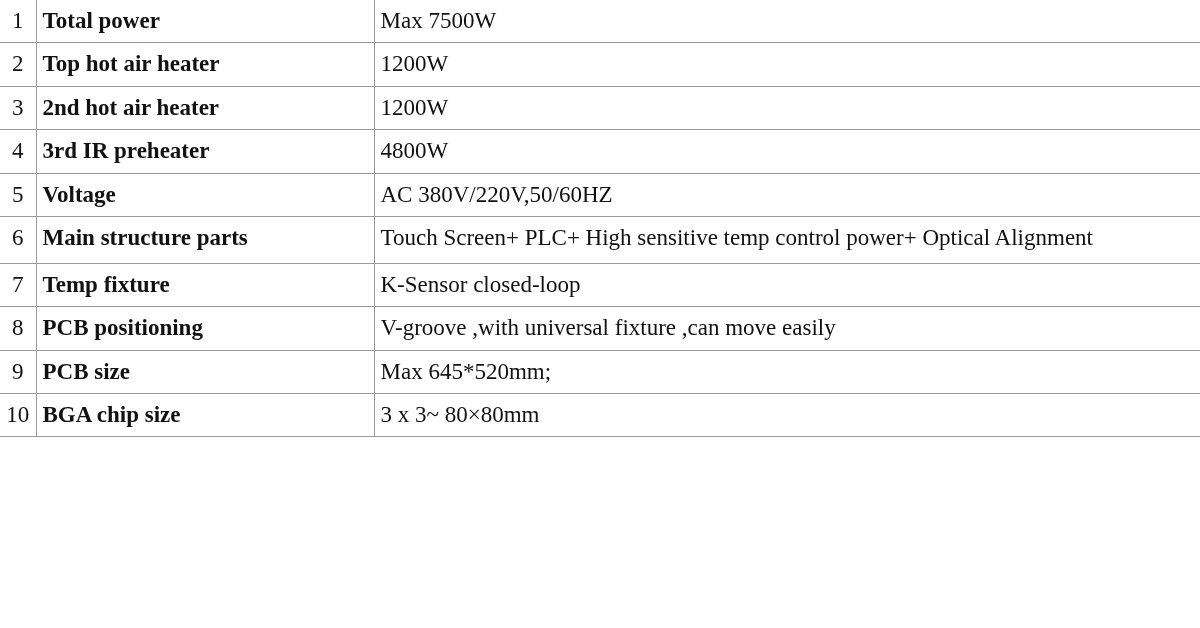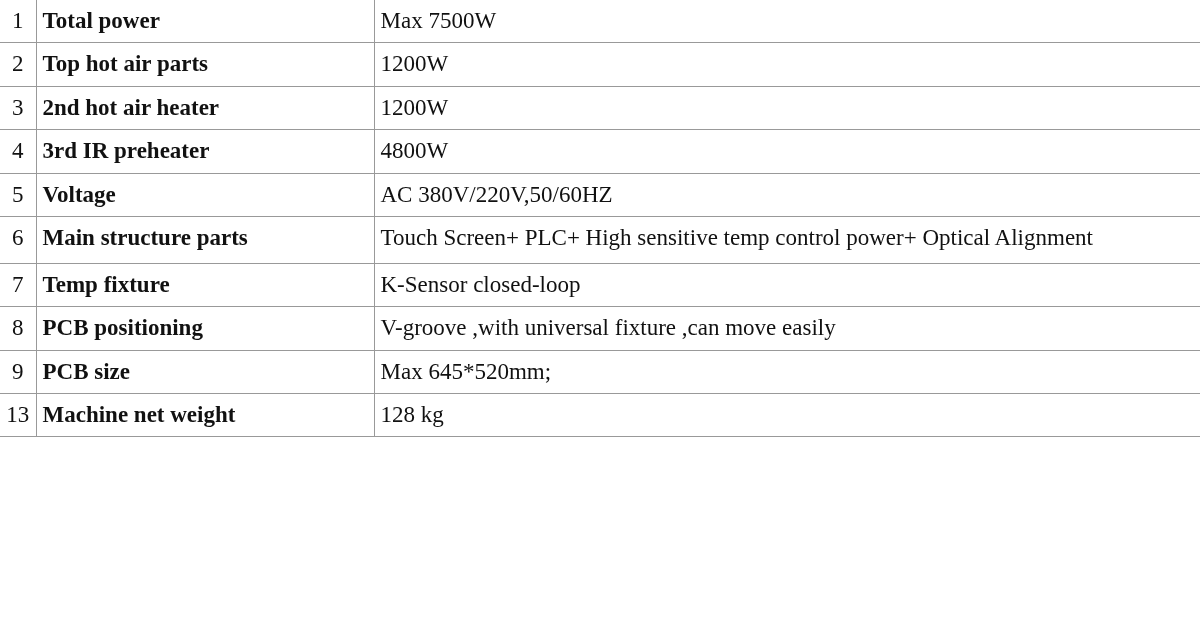--- a/index.html
+++ b/index.html
@@ -67,21 +67,21 @@
     <col class="c-val">
   </colgroup>
   <tbody>
     <tr>
       <td class="cell-num">1</td>
       <td class="cell-name">Total power</td>
       <td class="cell-val">Max 7500W</td>
     </tr>
     <tr>
       <td class="cell-num">2</td>
-      <td class="cell-name">Top hot air parts</td>
+      <td class="cell-name">Top hot air heater</td>
       <td class="cell-val">1200W</td>
     </tr>
     <tr>
       <td class="cell-num">3</td>
       <td class="cell-name">2nd hot air heater</td>
       <td class="cell-val">1200W</td>
     </tr>
     <tr>
       <td class="cell-num">4</td>
       <td class="cell-name">3rd IR preheater</td>
@@ -106,18 +106,18 @@
       <td class="cell-num">8</td>
       <td class="cell-name">PCB positioning</td>
       <td class="cell-val">V-groove ,with universal fixture ,can move easily</td>
     </tr>
     <tr>
       <td class="cell-num">9</td>
       <td class="cell-name">PCB size</td>
       <td class="cell-val">Max 645*520mm;</td>
     </tr>
     <tr>
-      <td class="cell-num">13</td>
-      <td class="cell-name">Machine net weight</td>
-      <td class="cell-val">128 kg</td>
+      <td class="cell-num">10</td>
+      <td class="cell-name">BGA chip size</td>
+      <td class="cell-val">3 x 3~ 80×80mm</td>
     </tr>
   </tbody>
 </table>
 
 </body></html>

